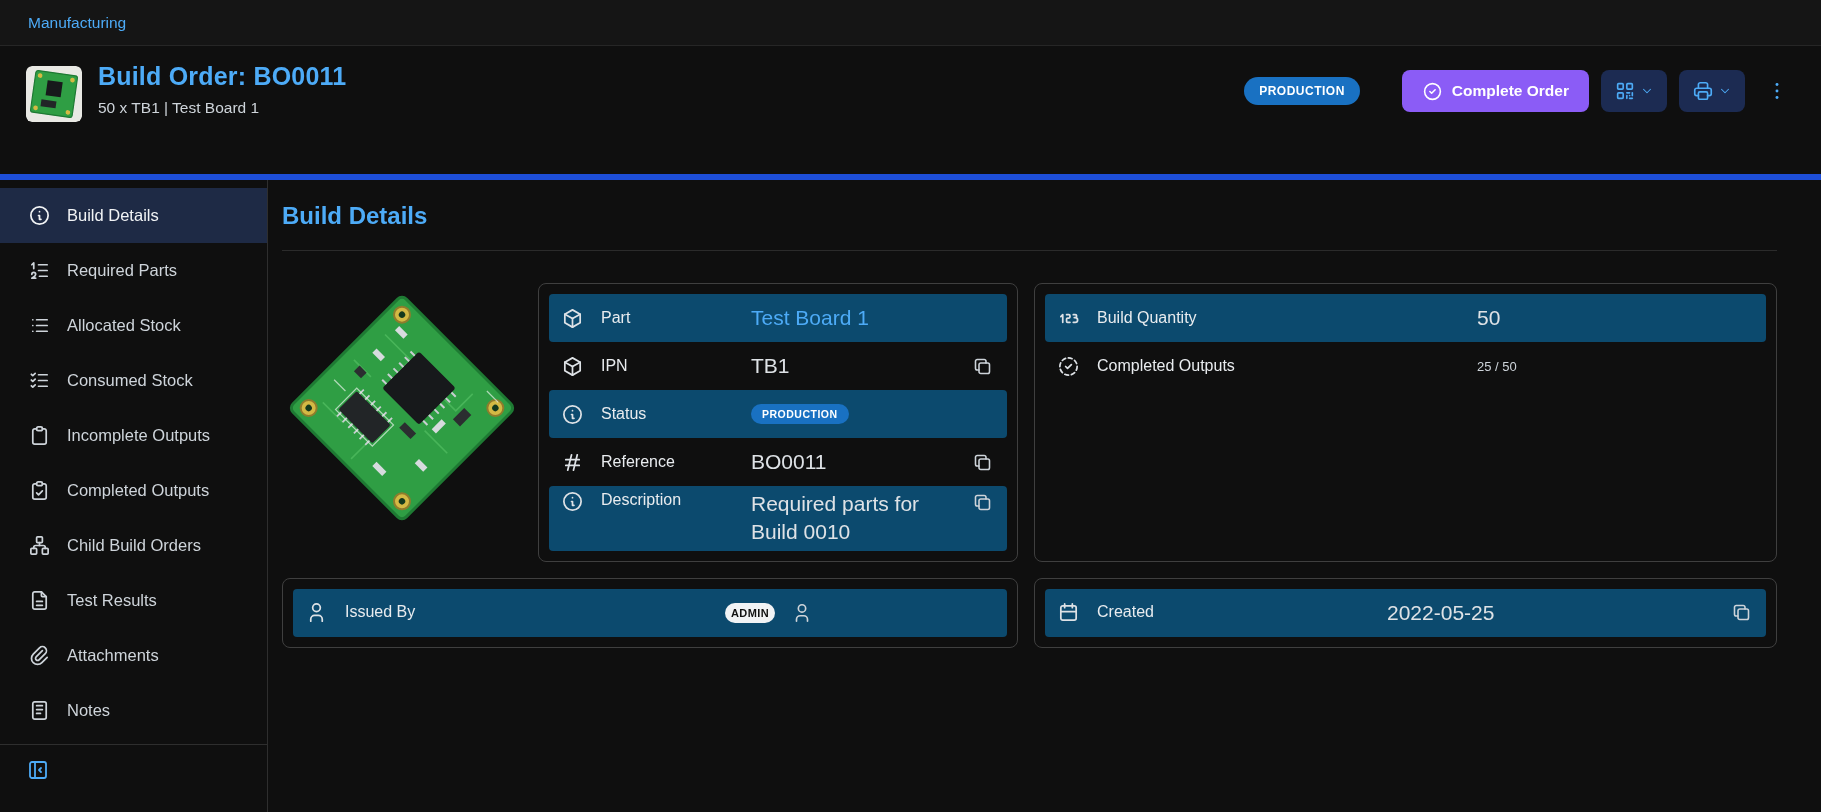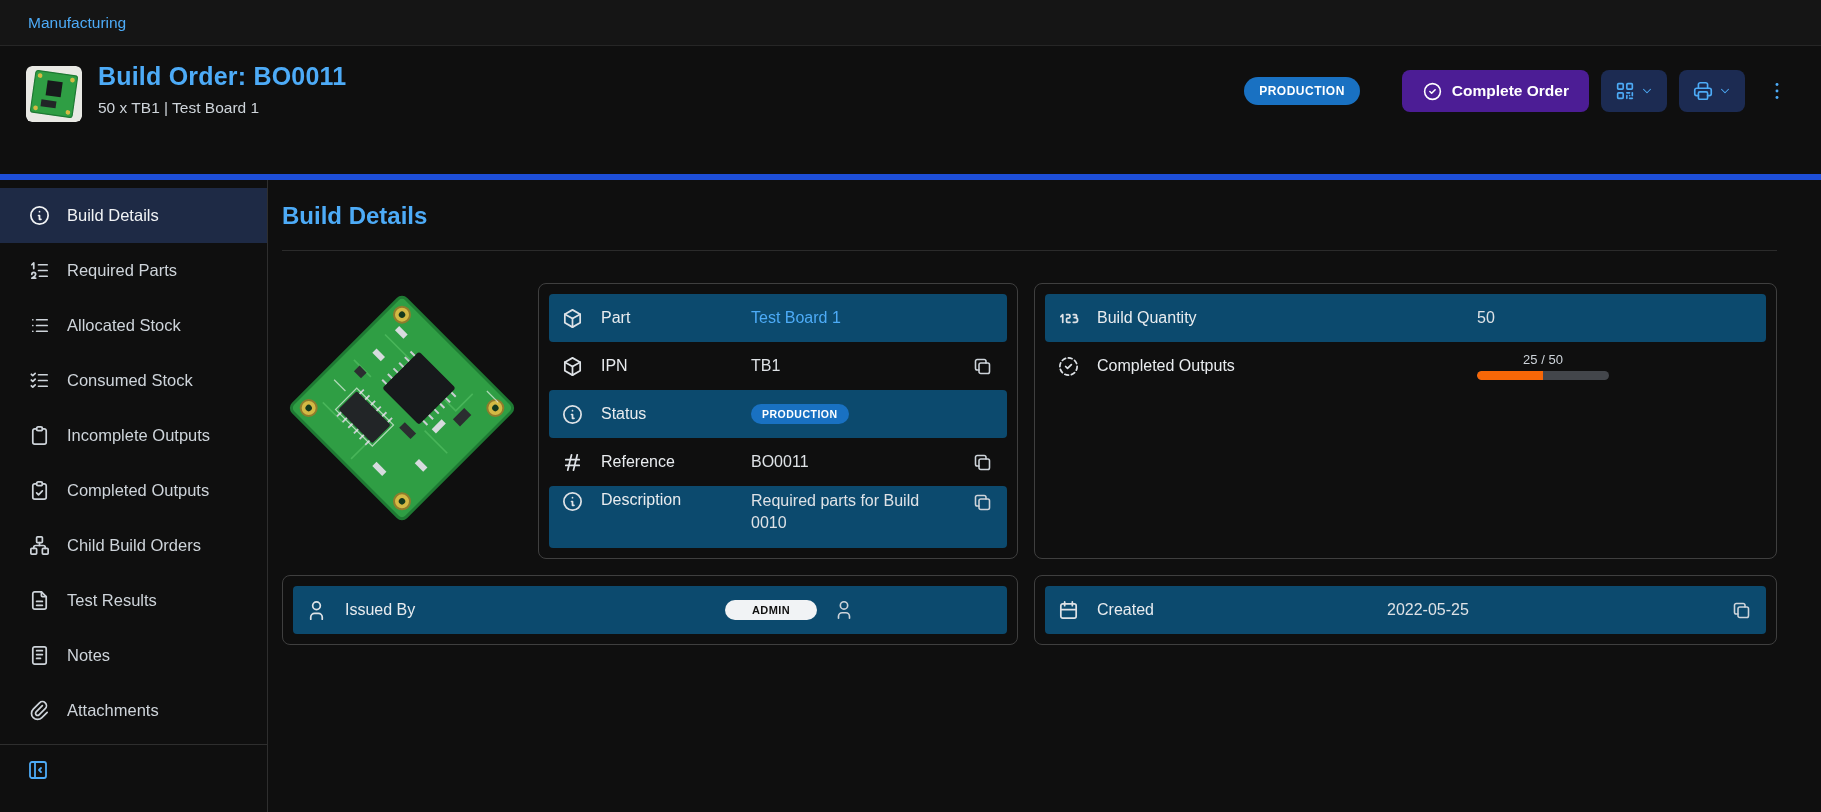--- a/index.html
+++ b/index.html
@@ -15,21 +15,21 @@
   .page-header{display:flex;align-items:flex-start;padding:16px 30px 18px 26px;height:134px;
     border-bottom:6px solid #1d4ed8}
   .thumb{width:56px;height:56px;border-radius:6px;overflow:hidden;flex:0 0 auto;margin-top:4px}
   .tblock{margin-left:16px}
   .tblock h1{color:#4dabf7;font-size:25px;font-weight:bold;letter-spacing:.2px}
   .tblock .sub{margin-top:8px;font-size:15.5px;color:#ced4da}
   .actions{margin-left:auto;display:flex;align-items:center;gap:12px;margin-top:8px}
   .badge-prod{background:#1971c2;color:#fff;font-size:12px;font-weight:bold;letter-spacing:.5px;
     padding:7px 15px;border-radius:16px;margin-right:30px}
   .btn-complete{display:inline-flex;align-items:center;gap:9px;height:42px;padding:0 20px;
-    background:#4c1d95;color:#fff;font-weight:bold;font-size:15.5px;border:none;border-radius:8px;
+    background:#8b5cf6;color:#fff;font-weight:bold;font-size:15.5px;border:none;border-radius:8px;
     cursor:pointer;font-family:inherit}
   .btn-complete .bicon{width:21px;height:21px;display:inline-flex}
   .icon-btn{display:inline-flex;align-items:center;justify-content:center;gap:4px;height:42px;
     width:66px;background:#1c2b52;border:none;border-radius:8px;color:#4dabf7;cursor:pointer}
   .icon-btn .main-ic{width:22px;height:22px;display:inline-flex}
   .icon-btn .chev{width:14px;height:14px;display:inline-flex}
   .dots-btn{background:none;border:none;color:#4dabf7;width:28px;height:42px;cursor:pointer;
     display:inline-flex;align-items:center;justify-content:center;margin-left:6px}
   .dots-btn .main-ic{width:22px;height:22px;display:inline-flex}
 
@@ -61,34 +61,34 @@
   .row{display:flex;align-items:center;min-height:48px;padding:4px 12px;border-radius:4px}
   .row.striped{background:#0c4a6e}
   .row.align-top{align-items:flex-start;min-height:62px}
   .ricon{width:23px;height:23px;display:inline-flex;flex:0 0 auto;margin-right:17px;color:#dee2e6}
   .rlabel{font-size:16px;color:#e9ecef;flex:0 0 auto;line-height:1.3}
   .details-panel .rlabel{width:150px}
   .rlabel.narrow{width:150px;padding-right:78px}
   .stats-panel .rlabel{width:380px}
   .issued-panel .rlabel{width:380px}
   .created-panel .rlabel{width:290px}
-  .rvalue{font-size:16px;color:#dee2e6;line-height:1.35}
+  .rvalue{font-size:21px;color:#dee2e6;line-height:1.35}
   .rvalue.link{color:#4dabf7;text-decoration:none;cursor:pointer}
   .rvalue.danger{color:#ff6b6b}
   .rvalue.wrapval{width:175px;overflow-wrap:break-word}
   .pill{background:#1971c2;color:#fff;font-size:10.5px;font-weight:bold;letter-spacing:.5px;
     padding:4px 11px;border-radius:12px}
   .pill-light{background:#f1f3f5;color:#111;font-size:11px;font-weight:bold;letter-spacing:.4px;
-    padding:4px 27px;border-radius:12px}
+    padding:4px 6px;border-radius:12px}
   .copy-btn{margin-left:auto;background:none;border:none;color:#ced4da;cursor:pointer;
     display:inline-flex;padding:2px}
   .copy-ic{width:21px;height:21px;display:inline-flex}
   .user-ic-after{width:22px;height:22px;display:inline-flex;margin-left:16px;color:#ced4da}
 
-  .progress-wrap{display:flex;flex-direction:column;gap:4px;width:132px}
+  .progress-wrap{display:flex;flex-direction:row;gap:4px;width:132px}
   .progress-label{font-size:13px;color:#ced4da;text-align:center}
   .progress-track{height:9px;border-radius:5px;background:#43464b;overflow:hidden}
   .progress-fill{height:100%;background:#f76707;border-radius:5px 0 0 5px}
 
   .pcb-img{width:242px;height:242px}
   svg{display:block;width:100%;height:100%}
 </style>
 </head>
 <body>
 
@@ -260,35 +260,35 @@
             <path d="M17 21H7a2 2 0 0 1-2-2V5a2 2 0 0 1 2-2h7l5 5v11a2 2 0 0 1-2 2z"></path>
             <path d="M9 13h6"></path>
             <path d="M9 17h6"></path>
           </svg>
         </span>
       <span>Test Results</span>
     </div>
     <div class="side-item">
       <span class="sicon">
           <svg viewBox="0 0 24 24" fill="none" stroke="currentColor" stroke-width="1.8" stroke-linecap="round" stroke-linejoin="round">
+            <path d="M15 7l-6.5 6.5a1.5 1.5 0 0 0 3 3L18 10a3 3 0 0 0-6-6l-6.5 6.5a4.5 4.5 0 0 0 9 9L20 14"></path>
+          </svg>
+        </span>
+      <span>Attachments</span>
+    </div>
+    <div class="side-item">
+      <span class="sicon">
+          <svg viewBox="0 0 24 24" fill="none" stroke="currentColor" stroke-width="1.8" stroke-linecap="round" stroke-linejoin="round">
             <rect x="5" y="3" width="14" height="18" rx="2"></rect>
             <path d="M9 7h6"></path>
             <path d="M9 11h6"></path>
             <path d="M9 15h4"></path>
           </svg>
         </span>
       <span>Notes</span>
-    </div>
-    <div class="side-item">
-      <span class="sicon">
-          <svg viewBox="0 0 24 24" fill="none" stroke="currentColor" stroke-width="1.8" stroke-linecap="round" stroke-linejoin="round">
-            <path d="M15 7l-6.5 6.5a1.5 1.5 0 0 0 3 3L18 10a3 3 0 0 0-6-6l-6.5 6.5a4.5 4.5 0 0 0 9 9L20 14"></path>
-          </svg>
-        </span>
-      <span>Attachments</span>
     </div>
     <div class="side-foot">
       <button class="collapse-btn">
         <span class="sicon">
             <svg viewBox="0 0 24 24" fill="none" stroke="currentColor" stroke-width="1.8" stroke-linecap="round" stroke-linejoin="round">
               <rect x="4" y="4" width="16" height="16" rx="2"></rect>
               <path d="M9 4v16"></path>
               <path d="M15 10l-2 2 2 2"></path>
             </svg>
           </span>

